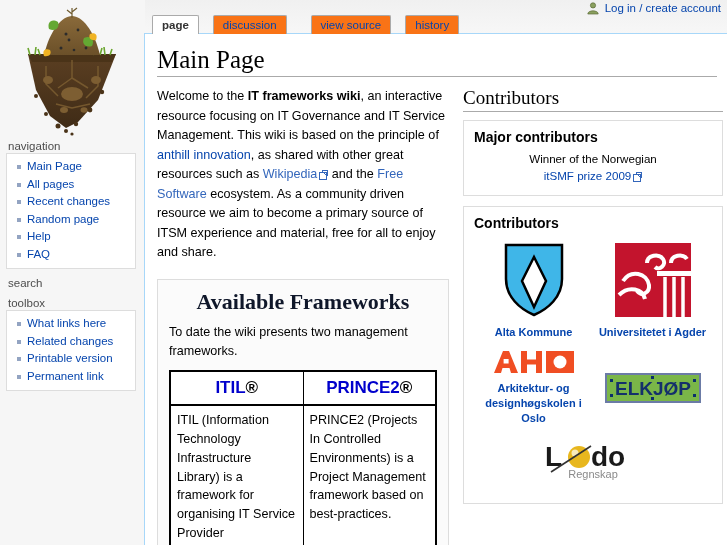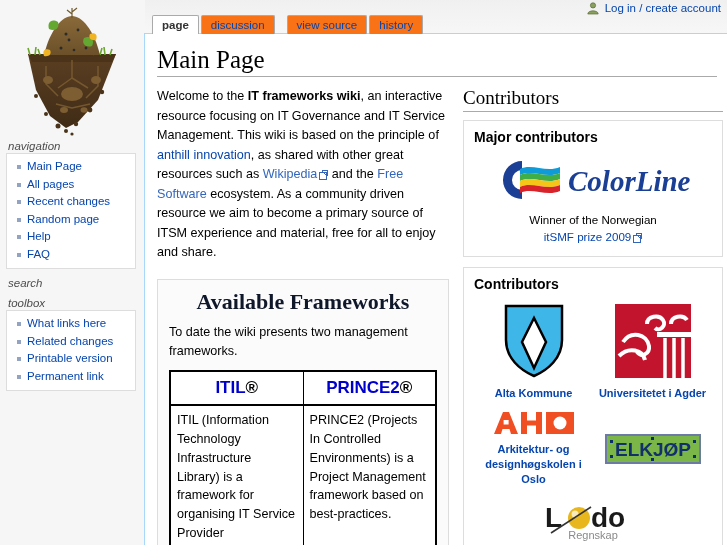--- a/index.html
+++ b/index.html
@@ -35,21 +35,21 @@
     position: absolute; right: 6px; top: 1px;
     display: flex; align-items: center; gap: 5px;
     font-size: 11.5px;
   }
   #userlinks .person-icon { width: 14px; height: 14px; display: inline-block; }
   #userlinks a { color: #0645ad; text-decoration: none; }
 
   
   #tabs {
     position: absolute; left: 152px; top: 14px; height: 20px;
-    display: flex; align-items: flex-end; gap: 0;
+    display: flex; align-items: flex-end; gap: 12px;
     font-size: 11.5px; z-index: 6;
   }
   .tab {
     height: 19px; line-height: 18px;
     padding: 0 9px;
     border: 1px solid #aaa; border-bottom: none;
     background: #f97316;
     color: #0645ad;
     white-space: nowrap;
     border-radius: 2px 2px 0 0;
@@ -146,21 +146,20 @@
   
   #sidebar {
     position: absolute; left: 0; top: 140px; width: 140px;
     font-size: 11.5px;
   }
   .portlet { margin: 0 0 8px 0; padding: 0 0 0 6px; }
   .portlet h5 {
     margin: 0 0 1px 0; padding: 0 0 0 2px;
     font-size: 11.5px; font-weight: normal; color: #4d4d4d;
     text-transform: lowercase;
-    font-style: italic;
   }
   .pbody {
     background: #fff; border: 1px solid #ddd;
     padding: 2px 0 3px 0; margin-right: 4px;
   }
   .pbody ul { list-style: none; margin: 0; padding: 2px 0 2px 0; }
   .pbody li {
     margin: 0; padding: 1px 0 1px 20px; line-height: 1.35;
     position: relative;
   }
@@ -328,33 +327,20 @@
             </table>
         </div>
       </div>
 
       <div class="col-right">
         <h2 class="contrib-h">Contributors</h2>
 
         <div class="contrib-box">
           <h3>Major contributors</h3>
 
-          <div style="text-align:center;padding:6px 0 2px 0;">
-            <svg width="210" height="46" viewBox="0 0 210 46">
-
-              <path d="M34,4 A19,19 0 1 0 34,42 L34,33 A10,10 0 1 1 34,13 Z" fill="#1b3f94"></path>
-
-              <path d="M32,12 C44,6 58,16 72,10 L72,16 C58,22 44,12 32,18 Z" fill="#0f9ad8"></path>
-              <path d="M32,18 C44,12 58,22 72,16 L72,22 C58,28 44,18 32,24 Z" fill="#3fae49"></path>
-              <path d="M32,24 C44,18 58,28 72,22 L72,28 C58,34 44,24 32,30 Z" fill="#f5c518"></path>
-              <path d="M32,30 C44,24 58,34 72,28 L72,34 C58,40 44,30 32,36 Z" fill="#d8232a"></path>
-
-              <text x="80" y="34" font-family="Liberation Serif, serif" font-size="29" font-style="italic" font-weight="bold" fill="#1b3f94">ColorLine</text>
-            </svg>
-          </div>
 
           <div class="caption">
             <span>Winner of the Norwegian</span><br>
             <a href="#">itSMF prize 2009</a><span class="exticon"></span>
           </div>
         </div>
 
         <div class="contrib-box">
           <h3>Contributors</h3>
 

